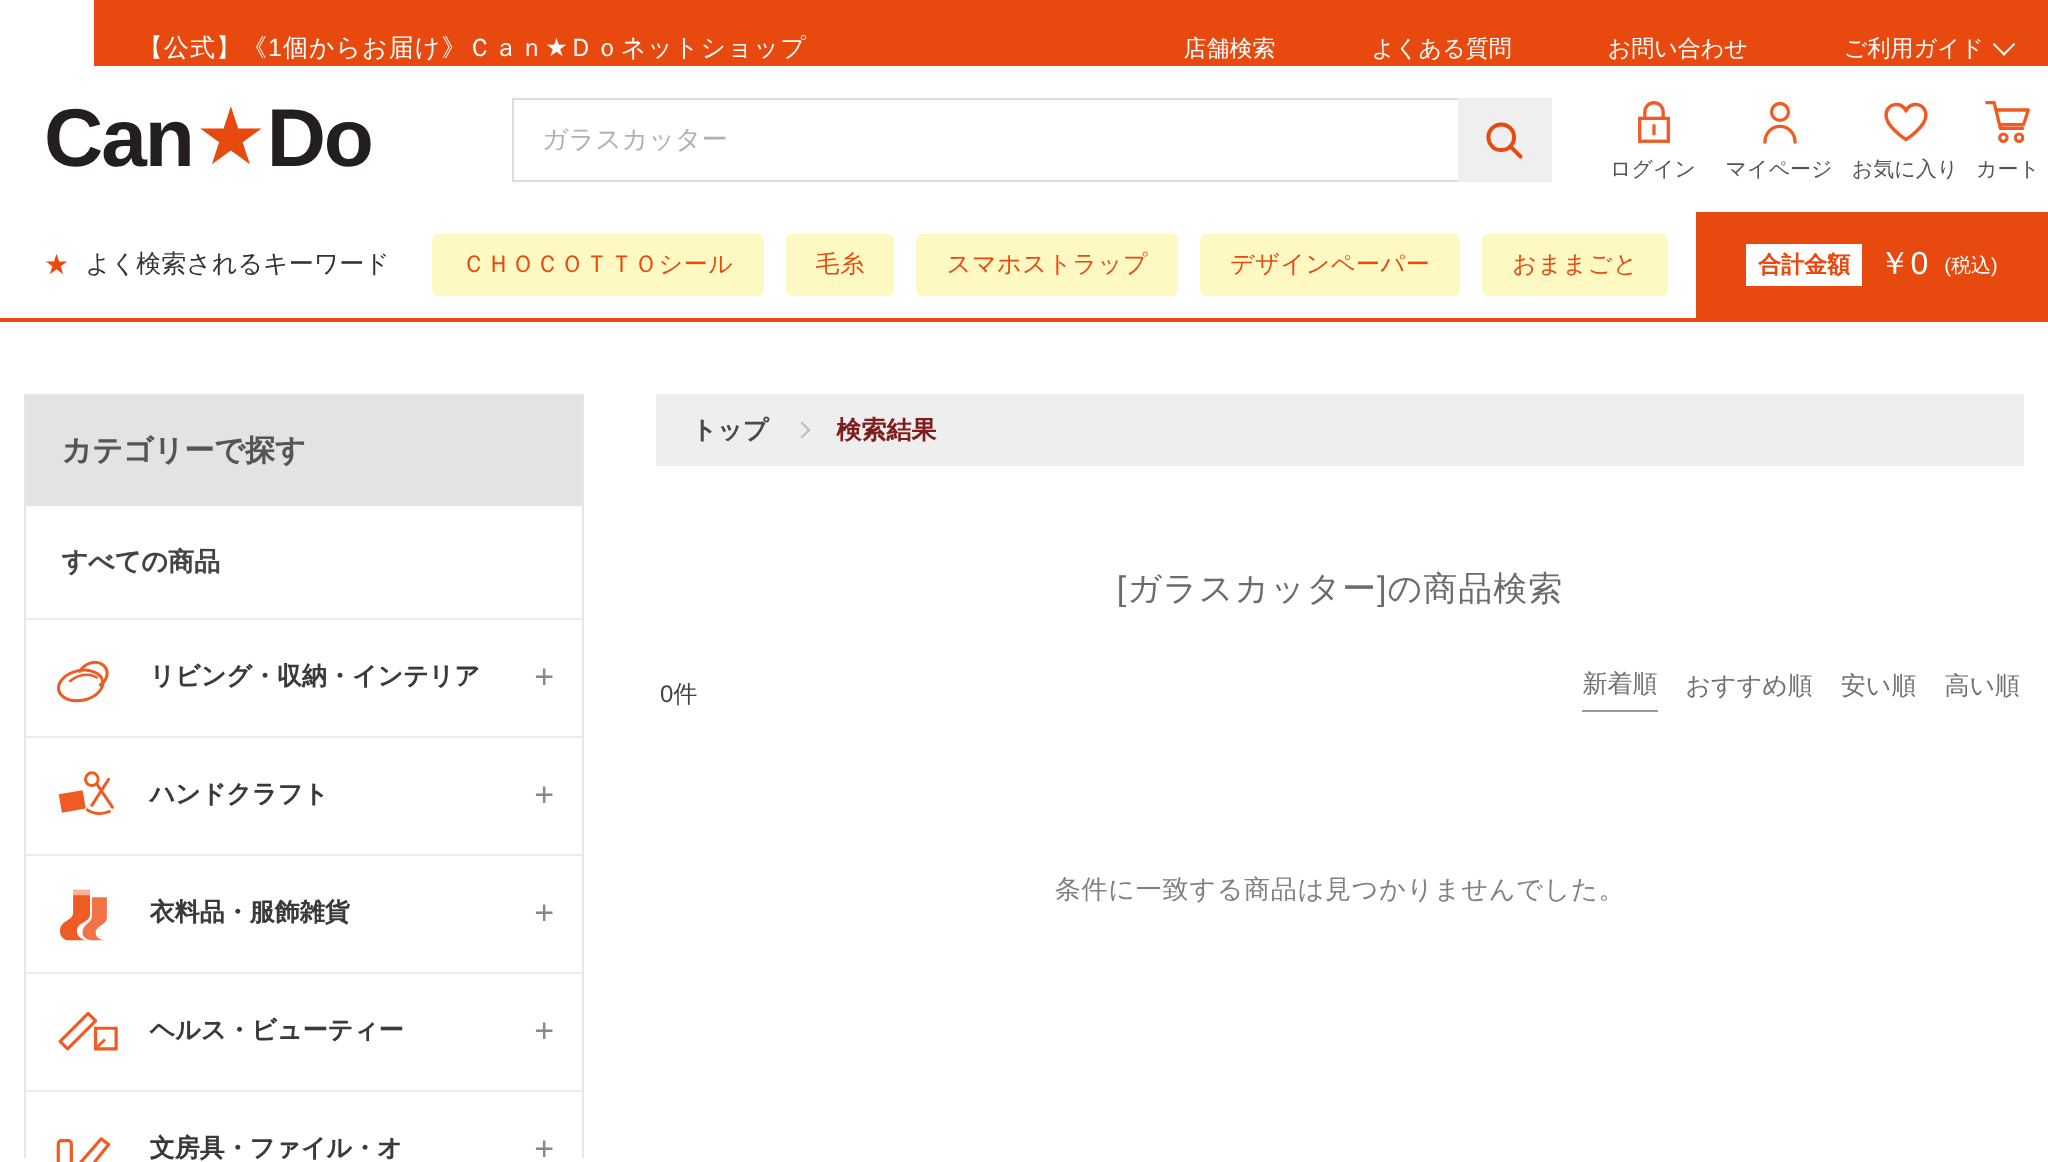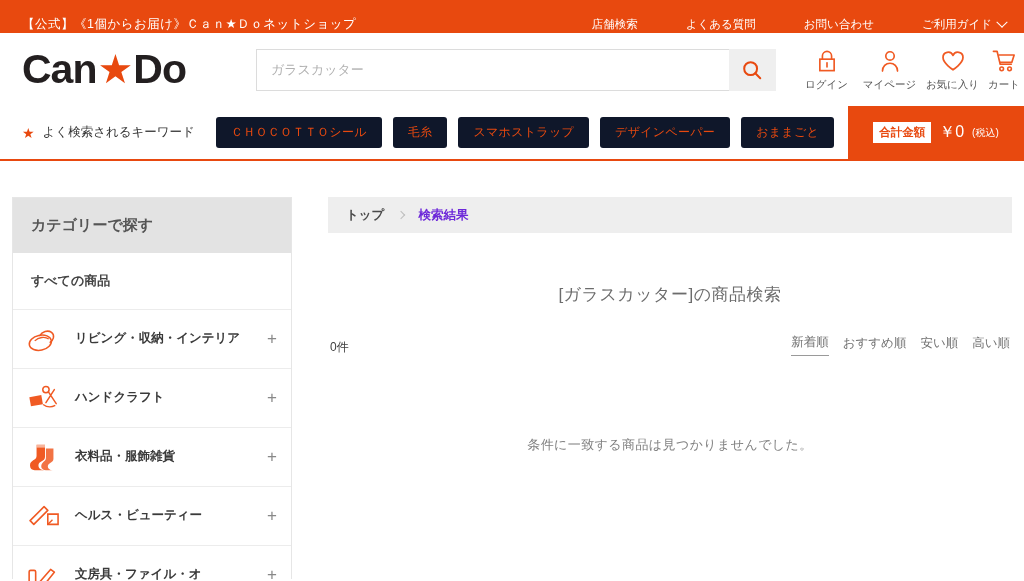--- a/index.html
+++ b/index.html
@@ -13,20 +13,21 @@
 
   
   .topbar {
     height: 33px;
     background: #e8490f;
     display: flex;
     align-items: center;
     justify-content: space-between;
     padding: 16px 18px 0 22px;
     color: #fff;
+    margin-left: 47px;
   }
   .topbar-title {
     font-size: 12.5px;
     letter-spacing: .5px;
     white-space: nowrap;
   }
   .topnav { display: flex; align-items: center; gap: 48px; }
   .topnav-item {
     font-size: 11.5px;
     color: #fff;
@@ -142,21 +143,21 @@
   }
   .kw-title {
     display: flex; align-items: center; gap: 8px;
     font-size: 12.5px;
     color: #333;
     white-space: nowrap;
     margin-right: 10px;
   }
   .kw-title .kstar { color: #e8490f; font-size: 14px; }
   .kw-chip {
-    background: #0f172a;
+    background: #fef9c3;
     color: #e8490f;
     font-size: 12px;
     padding: 7px 15px;
     border-radius: 3px;
     white-space: nowrap;
     cursor: pointer;
     letter-spacing: .3px;
   }
   .cart-total {
     width: 176px;
@@ -250,21 +251,21 @@
     font-weight: bold;
     color: #4a4a4a;
   }
   .bc-link { cursor: pointer; text-align: right; }
   .bc-sep {
     width: 6px; height: 6px;
     border-right: 1.3px solid #bdbdbd;
     border-top: 1.3px solid #bdbdbd;
     transform: rotate(45deg);
   }
-  .bc-current { color: #6d28d9; }
+  .bc-current { color: #7f1d1d; }
 
   .result-title {
     text-align: center;
     font-size: 17px;
     color: #6c6c6c;
     margin-top: 50px;
     letter-spacing: .5px;
   }
   .result-bar {
     display: flex;

